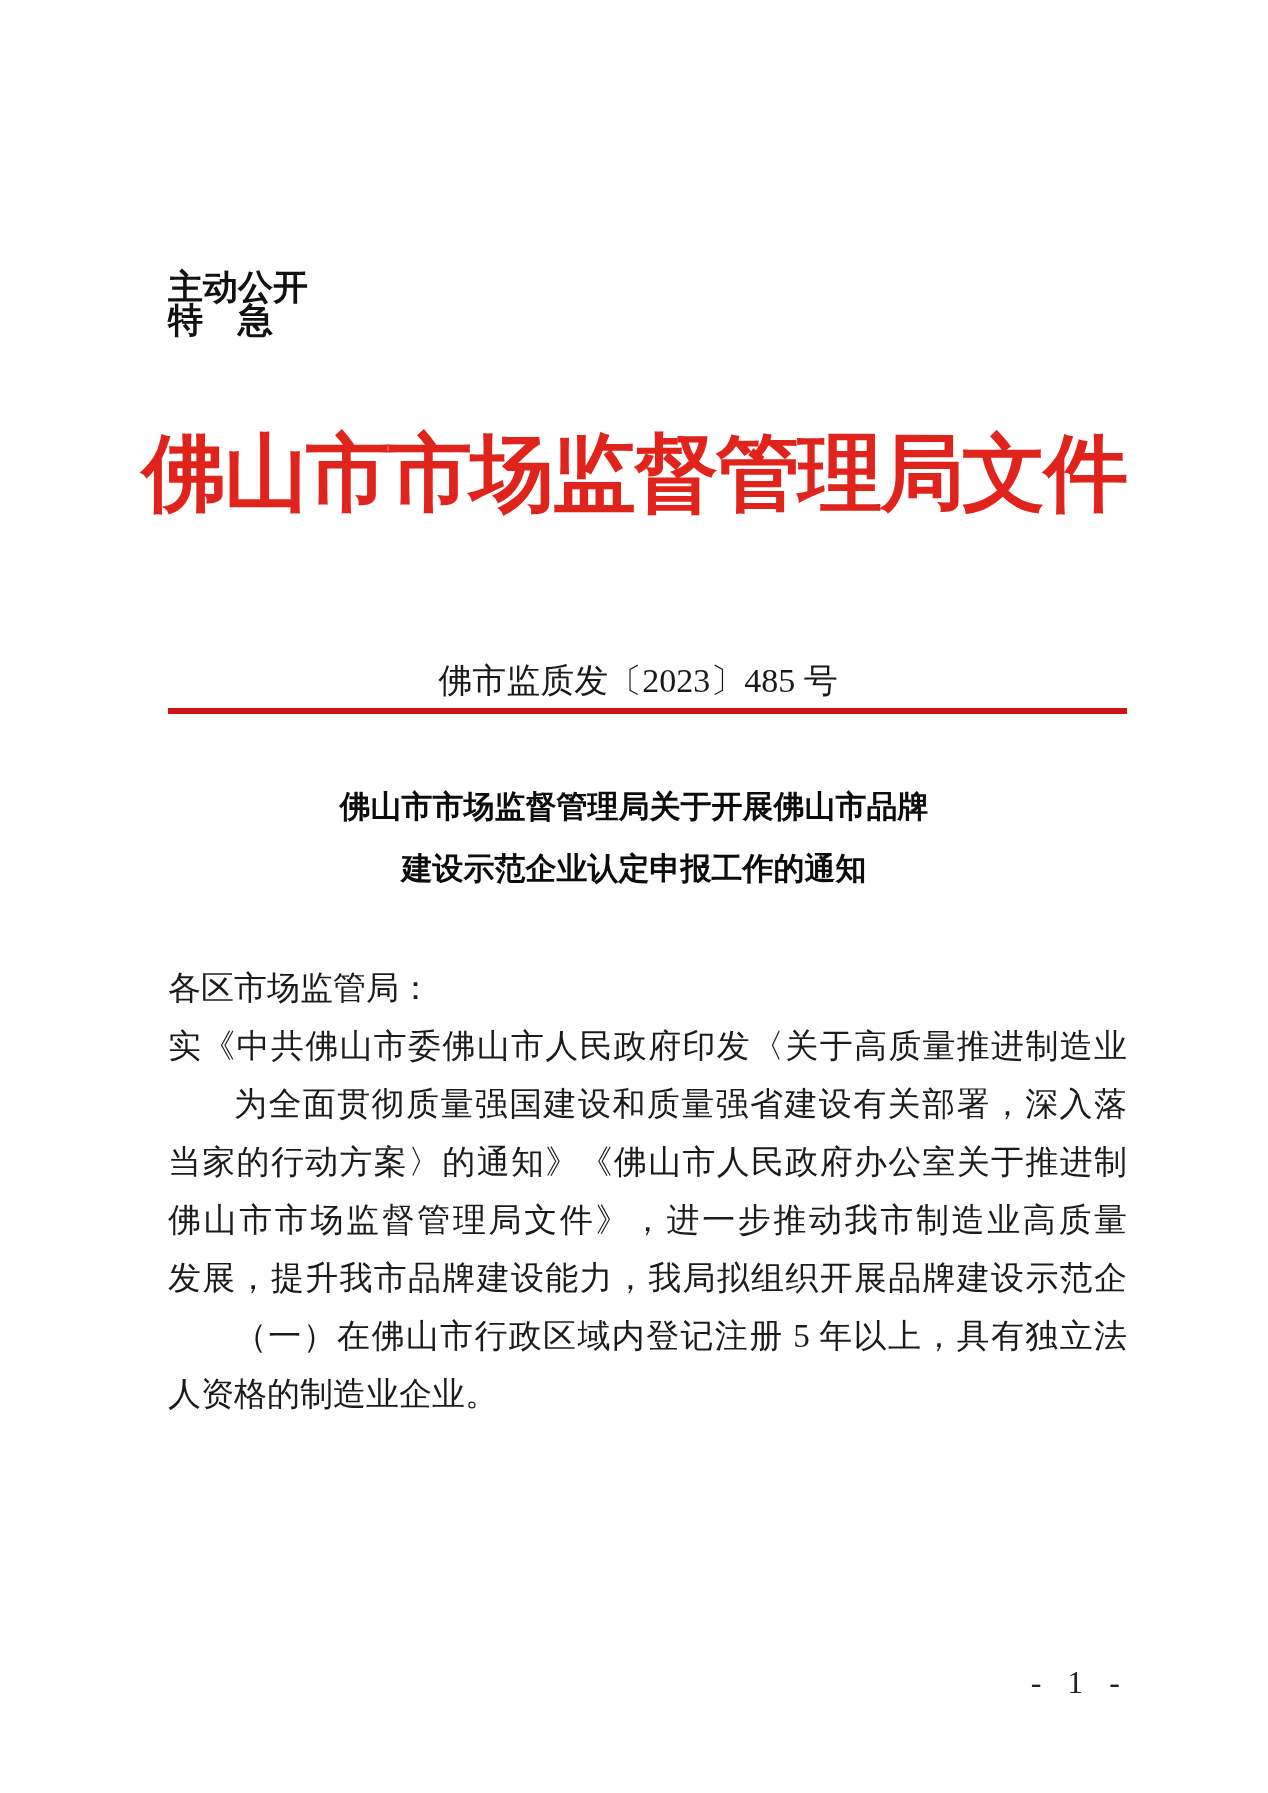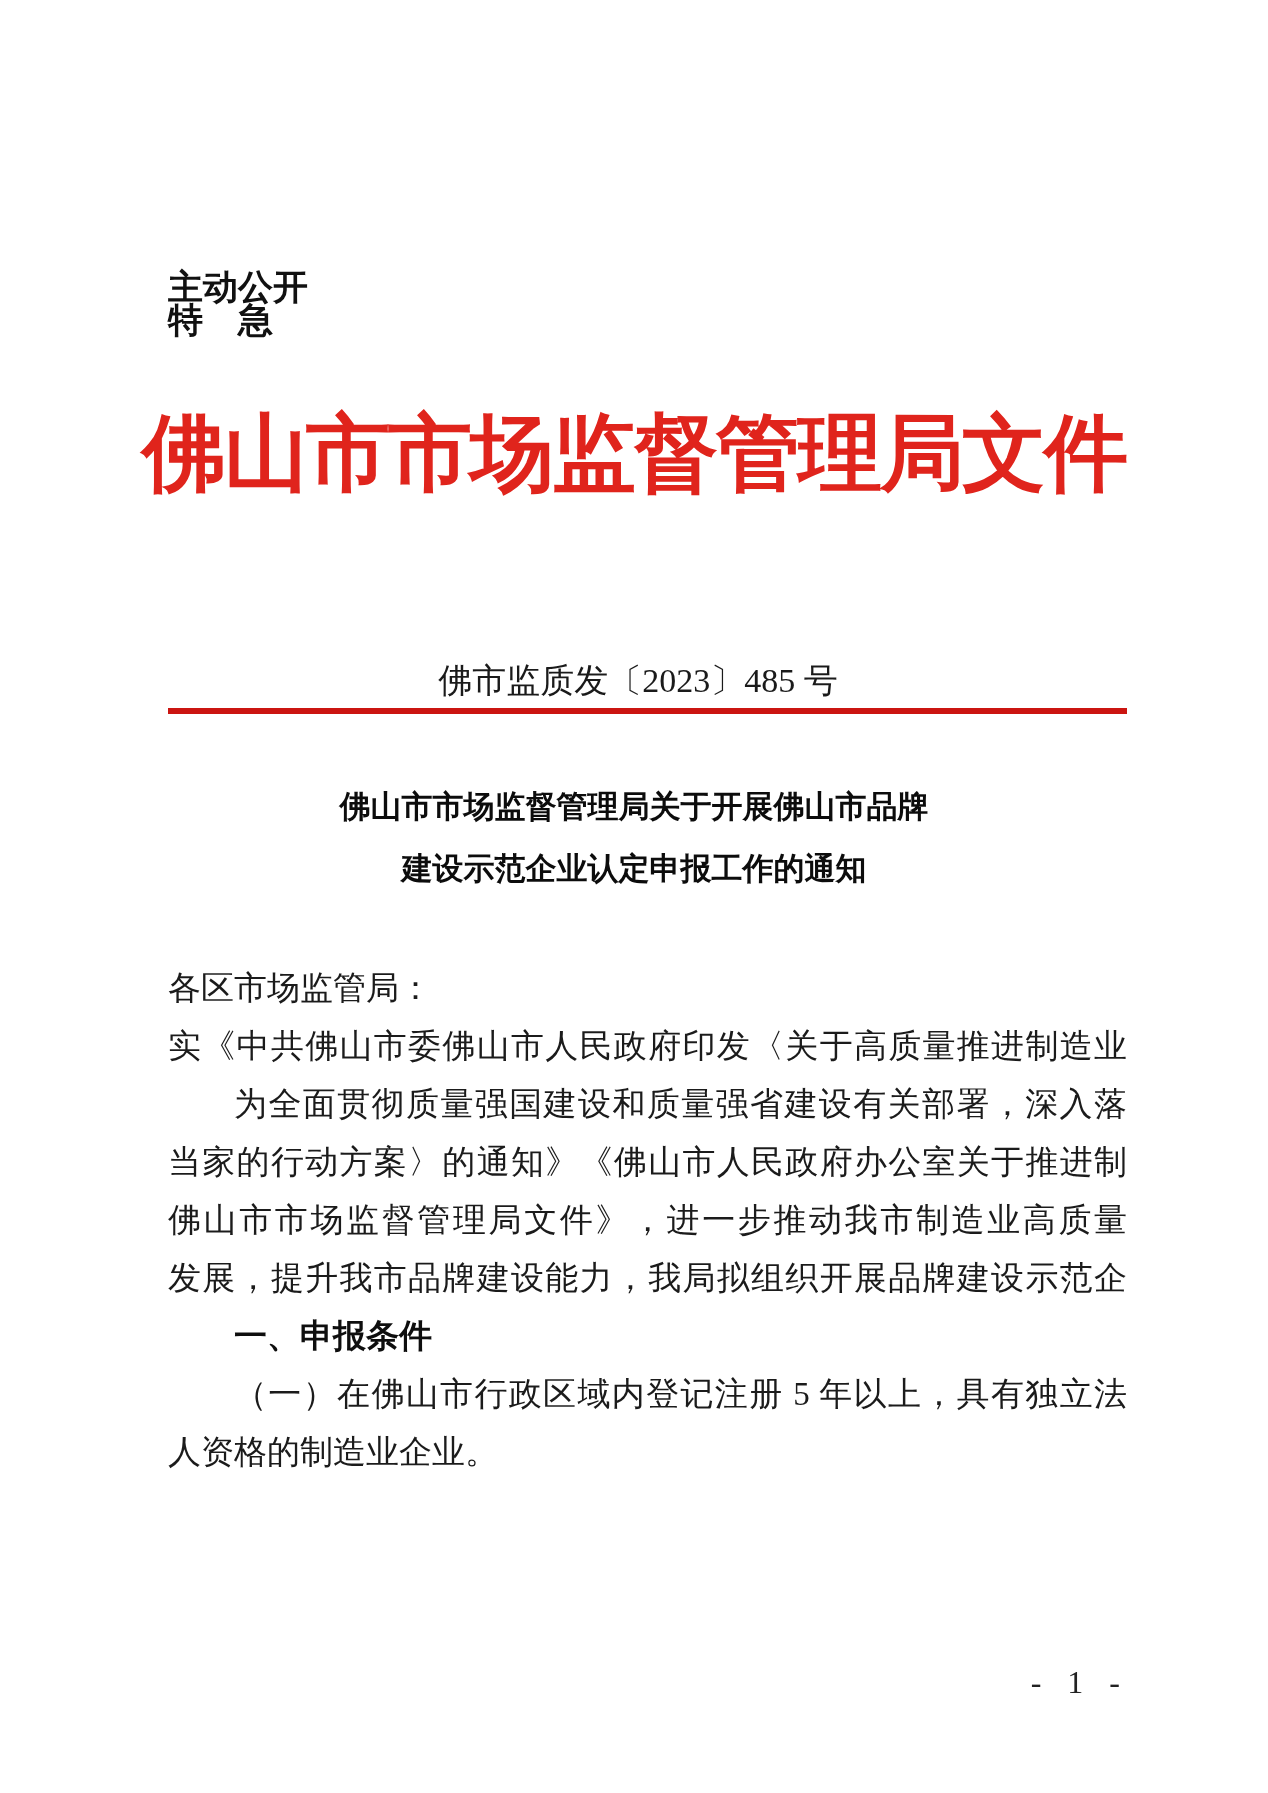--- a/index.html
+++ b/index.html
@@ -24,21 +24,21 @@
     color: #111;
     white-space: pre;
   }
   .mark.disclosure { top: 242px; margin-top: 25px; }
   .mark.urgency    { top: 300px; }
 
   
   .masthead {
     position: absolute;
     left: 0; right: 0;
-    top: 404px;
+    top: 424px;
     text-align: center;
     font-family: "Liberation Serif", serif;
     font-weight: 700;
     font-size: 84px;
     line-height: 100px;
     letter-spacing: -2px;
     white-space: nowrap;
   }
 
   
@@ -132,20 +132,19 @@
     <div>建设示范企业认定申报工作的通知</div>
   </div>
 
   <div class="body">
       <div class="line">各区市场监管局：</div>
       <div class="line just">实《中共佛山市委佛山市人民政府印发〈关于高质量推进制造业</div>
       <div class="line indent just">为全面贯彻质量强国建设和质量强省建设有关部署，深入落</div>
       <div class="line just">当家的行动方案〉的通知》《佛山市人民政府办公室关于推进制</div>
       <div class="line just">佛山市市场监督管理局文件》，进一步推动我市制造业高质量</div>
       <div class="line just">发展，提升我市品牌建设能力，我局拟组织开展品牌建设示范企</div>
-      <div class="line indent hd">一、申报条件</div>
       <div class="line indent just">（一）在佛山市行政区域内登记注册 5 年以上，具有独立法</div>
       <div class="line">人资格的制造业企业。</div>
     </div>
 
   <div class="pagenum">- 1 -</div>
 
 </div>
 
 </body></html>

